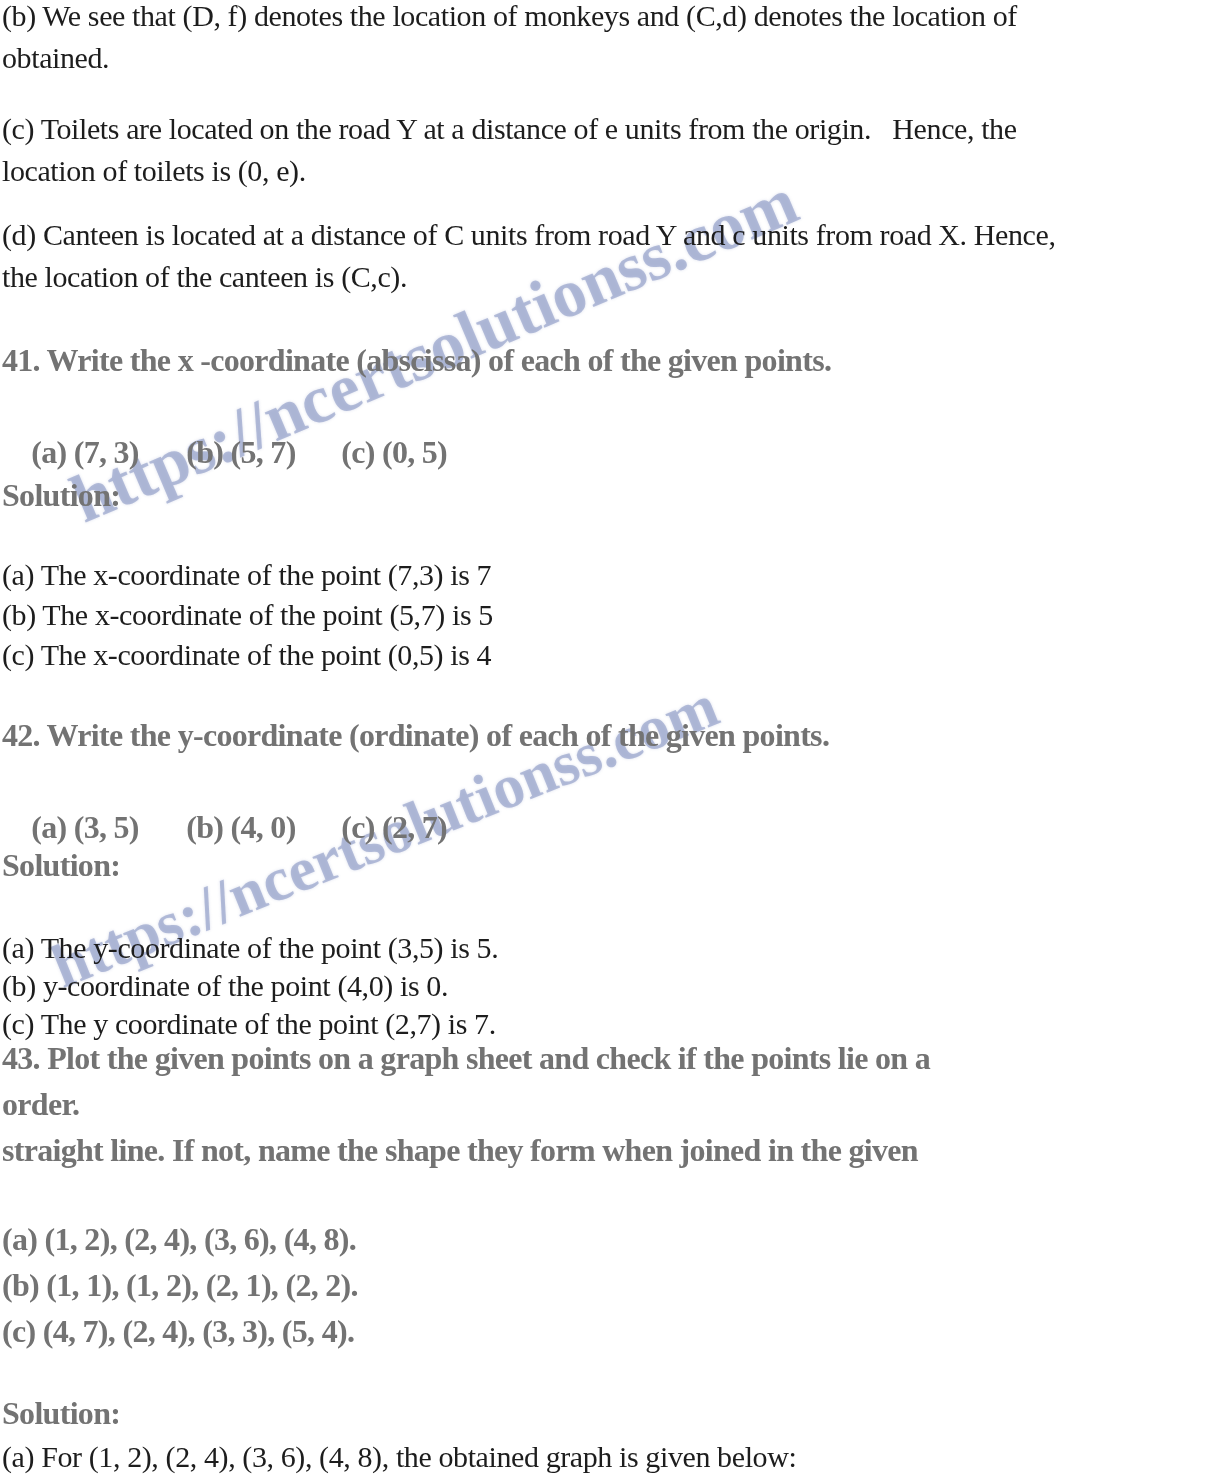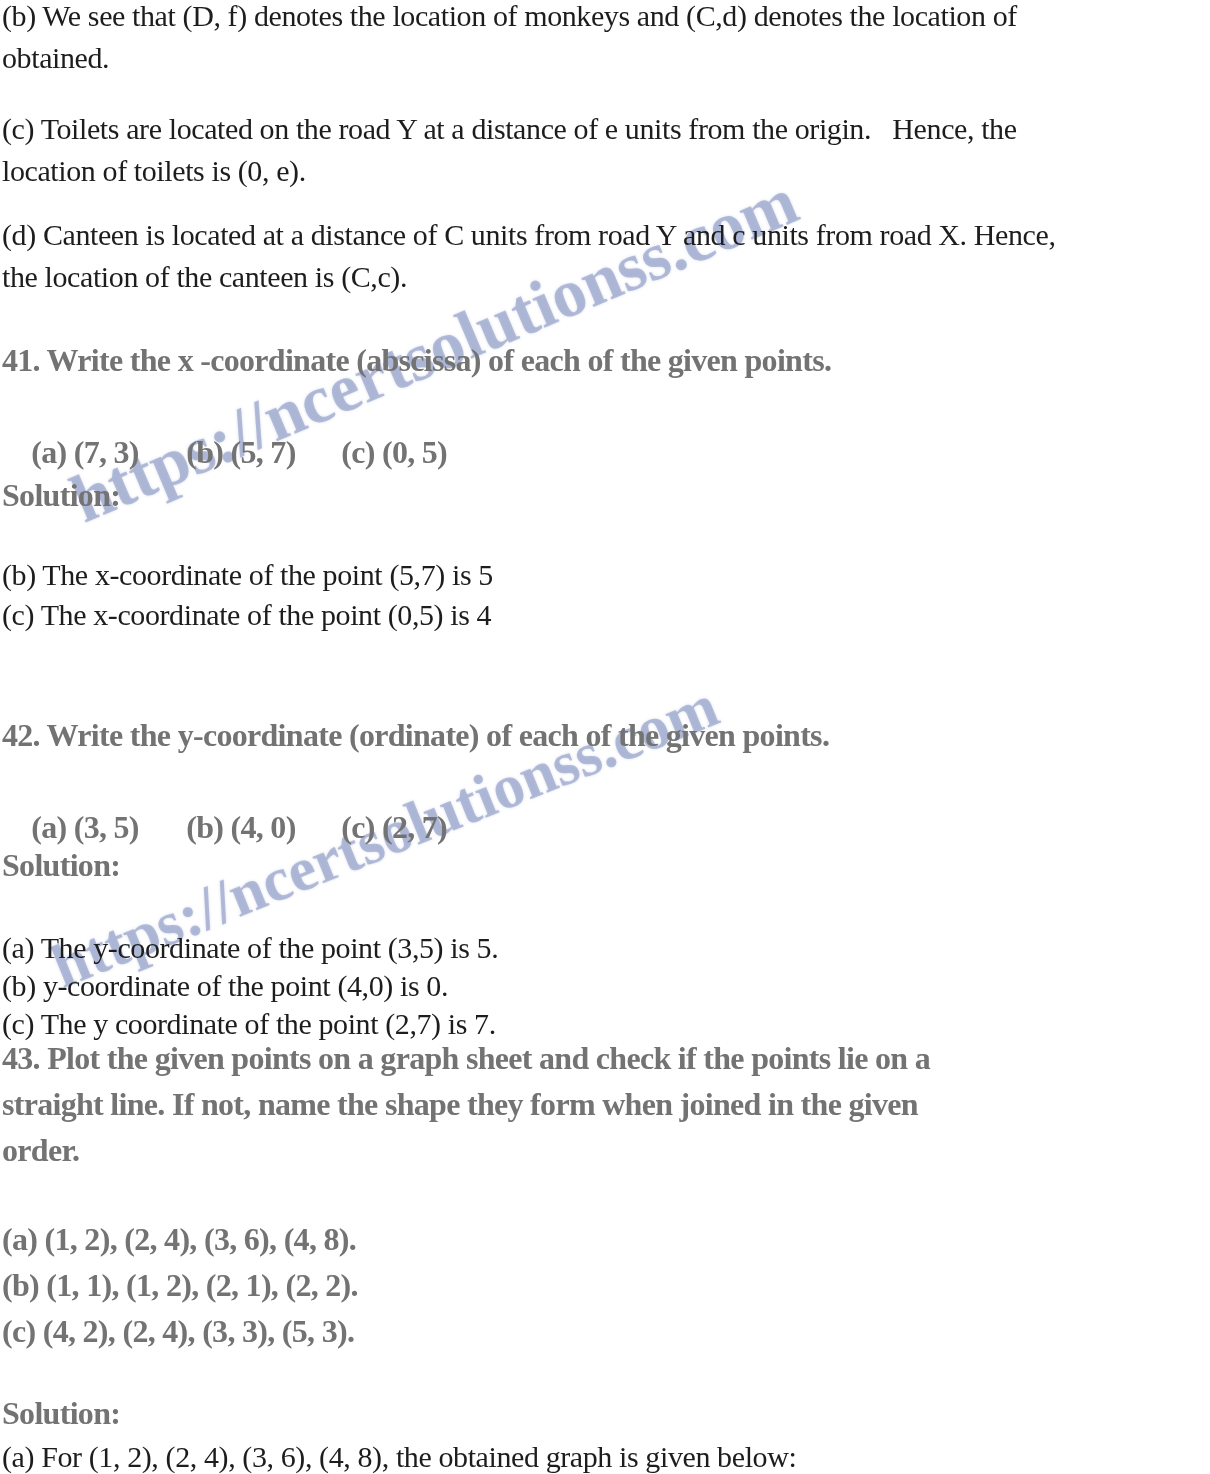--- a/index.html
+++ b/index.html
@@ -68,20 +68,21 @@
   <div class="ln">
     <span class="opt">(a) (7, 3)</span><span class="opt">(b) (5, 7)</span><span class="opt">(c) (0, 5)</span>
   </div>
 </div>
 
 <div class="blk" style="top:472px">
   <div class="ln bold">Solution:</div>
 </div>
 
 <div class="blk s40" style="top:555px">
+  <div class="ln">(a) The x-coordinate of the point (7,3) is 7</div>
   <div class="ln">(b) The x-coordinate of the point (5,7) is 5</div>
   <div class="ln">(c) The x-coordinate of the point (0,5) is 4</div>
 </div>
 
 <div class="blk bold" style="top:712px">
   <div class="ln">42. Write the y-coordinate (ordinate) of each of the given points.</div>
   <div class="ln">
     <span class="opt">(a) (3, 5)</span><span class="opt">(b) (4, 0)</span><span class="opt">(c) (2, 7)</span>
   </div>
 </div>
@@ -91,28 +92,28 @@
 </div>
 
 <div class="blk s38" style="top:929px">
   <div class="ln">(a) The y-coordinate of the point (3,5) is 5.</div>
   <div class="ln">(b) y-coordinate of the point (4,0) is 0.</div>
   <div class="ln">(c) The y coordinate of the point (2,7) is 7.</div>
 </div>
 
 <div class="blk bold" style="top:1035px">
   <div class="ln">43. Plot the given points on a graph sheet and check if the points lie on a</div>
+  <div class="ln">order.</div>
   <div class="ln">straight line. If not, name the shape they form when joined in the given</div>
-  <div class="ln">order.</div>
 </div>
 
 <div class="blk bold" style="top:1216px">
   <div class="ln">(a) (1, 2), (2, 4), (3, 6), (4, 8).</div>
   <div class="ln">(b) (1, 1), (1, 2), (2, 1), (2, 2).</div>
-  <div class="ln">(c) (4, 2), (2, 4), (3, 3), (5, 3).</div>
+  <div class="ln">(c) (4, 7), (2, 4), (3, 3), (5, 4).</div>
 </div>
 
 <div class="blk" style="top:1390px">
   <div class="ln bold">Solution:</div>
 </div>
 
 <div class="blk s40" style="top:1437px">
   <div class="ln">(a) For (1, 2), (2, 4), (3, 6), (4, 8), the obtained graph is given below:</div>
 </div>
 

